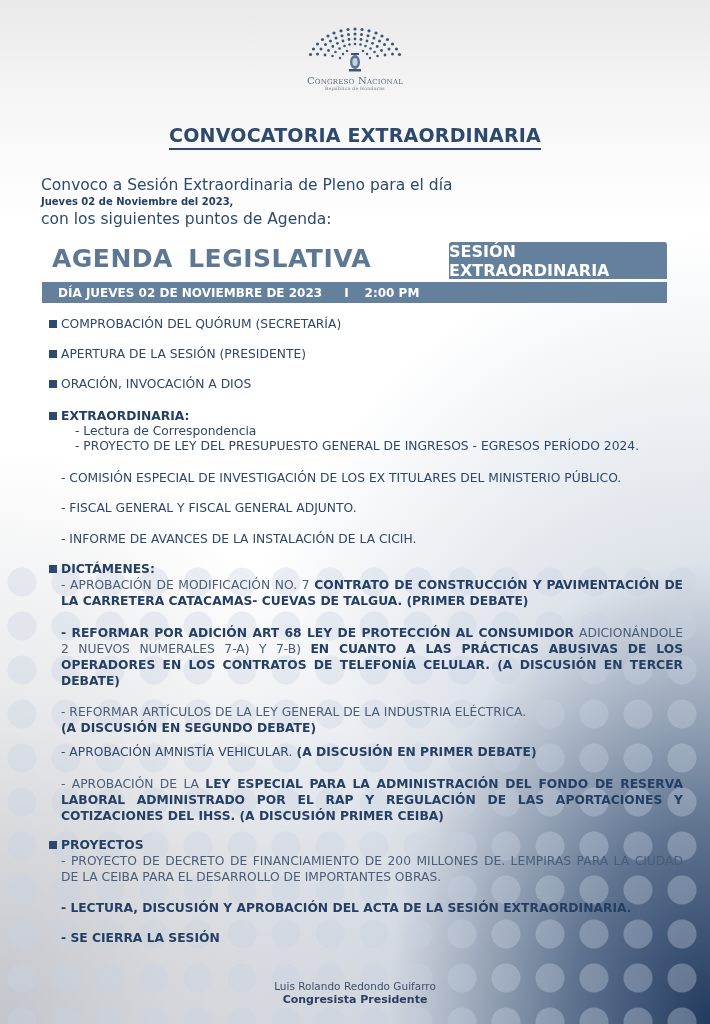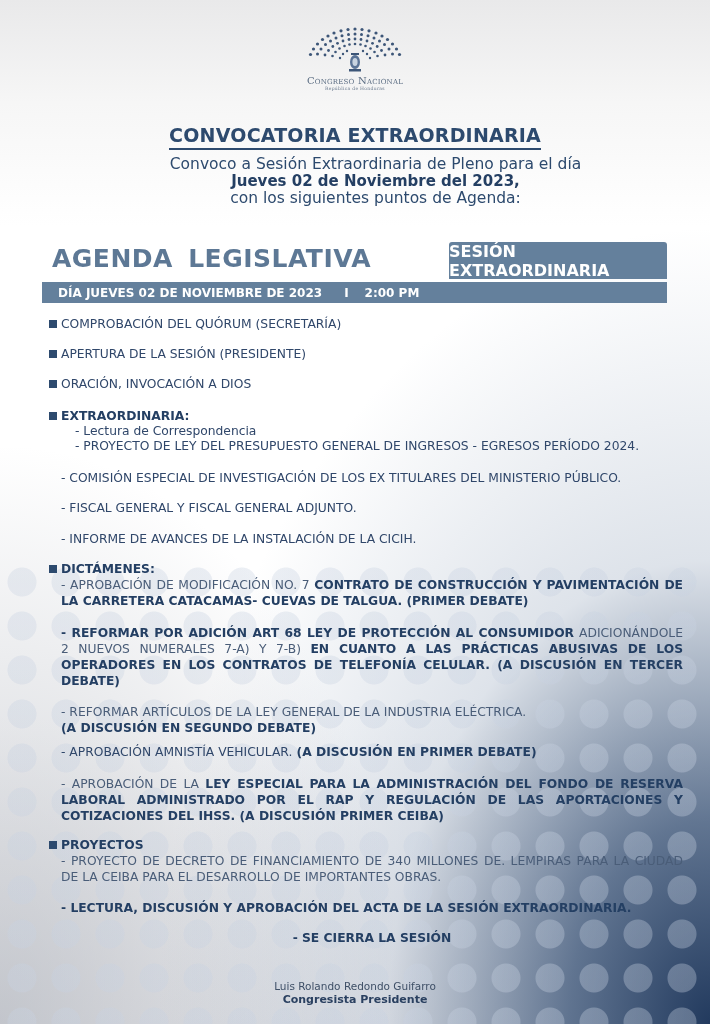--- a/index.html
+++ b/index.html
@@ -34,23 +34,23 @@
 
   .title {
     position: absolute; left: 0; right: 0; top: 124px; text-align: center;
   }
   .title span {
     display: inline-block;
     font-family: "DejaVu Sans", sans-serif; font-weight: bold;
     font-size: 19px; color: #2d4a6e; letter-spacing: 0.2px;
     border-bottom: 2.5px solid #2d4a6e; padding-bottom: 2px;
   }
-  .intro { position: absolute; left: 0; right: 0; top: 155px; text-align: center; color: #2d4a6e; padding-left: 41px; }
+  .intro { position: absolute; left: 0; right: 0; top: 176px; text-align: left; color: #2d4a6e; padding-left: 41px; }
   .intro .l1 { font-size: 15.5px; line-height: 18px; }
-  .intro .l2 { font-size: 15px; line-height: 16px; font-weight: bold; color: #243f63; }
+  .intro .l2 { font-size: 10px; line-height: 16px; font-weight: bold; color: #243f63; }
   .intro .l3 { font-size: 15.5px; line-height: 18px; }
 
   .agenda-title {
     position: absolute; left: 52px; top: 244px;
     font-size: 25px; font-weight: bold; color: #5d7895; letter-spacing: 0.5px; word-spacing: 6px;
   }
   .session-btn {
     position: absolute; left: 449px; top: 242px; width: 218px; height: 37px;
     background: #64809c; border-radius: 3px 3px 0 0;
     color: #ffffff; font-weight: bold; font-size: 16px;
@@ -225,24 +225,24 @@
     <div class="item line" style="top:428px; padding-left:12px;">
       <span>- APROBACIÓN AMNISTÍA VEHICULAR.</span><span class="b"> (A DISCUSIÓN EN PRIMER DEBATE)</span>
     </div>
 
     <div class="item just" style="top:460px;">
       <span class="light">- APROBACIÓN DE LA </span><span class="b" style="font-weight:600;">LEY ESPECIAL PARA LA ADMINISTRACIÓN DEL FONDO DE RESERVA LABORAL ADMINISTRADO POR EL RAP Y REGULACIÓN DE LAS APORTACIONES Y COTIZACIONES DEL IHSS.</span><span class="b"> (A DISCUSIÓN PRIMER CEIBA)</span>
     </div>
 
     <div class="item" style="top:521px;">
       <div class="line"><span class="bullet"></span><span class="b">PROYECTOS</span></div>
-      <div class="just light">- PROYECTO DE DECRETO DE FINANCIAMIENTO DE 340 MILLONES DE. LEMPIRAS PARA LA CIUDAD DE LA CEIBA PARA EL DESARROLLO DE IMPORTANTES OBRAS.</div>
+      <div class="just light">- PROYECTO DE DECRETO DE FINANCIAMIENTO DE 200 MILLONES DE. LEMPIRAS PARA LA CIUDAD DE LA CEIBA PARA EL DESARROLLO DE IMPORTANTES OBRAS.</div>
     </div>
 
     <div class="item line b" style="top:584px; padding-left:12px;">- LECTURA, DISCUSIÓN Y APROBACIÓN DEL ACTA DE LA SESIÓN EXTRAORDINARIA.</div>
-    <div class="item line b" style="top:614px; padding-left:12px;text-align:center;">- SE CIERRA LA SESIÓN</div>
+    <div class="item line b" style="top:614px; padding-left:12px;">- SE CIERRA LA SESIÓN</div>
   </div>
 
   <div class="signature">
     <div class="name">Luis Rolando Redondo Guifarro</div>
     <div class="role">Congresista Presidente</div>
   </div>
 </div>
 
 </body></html>

